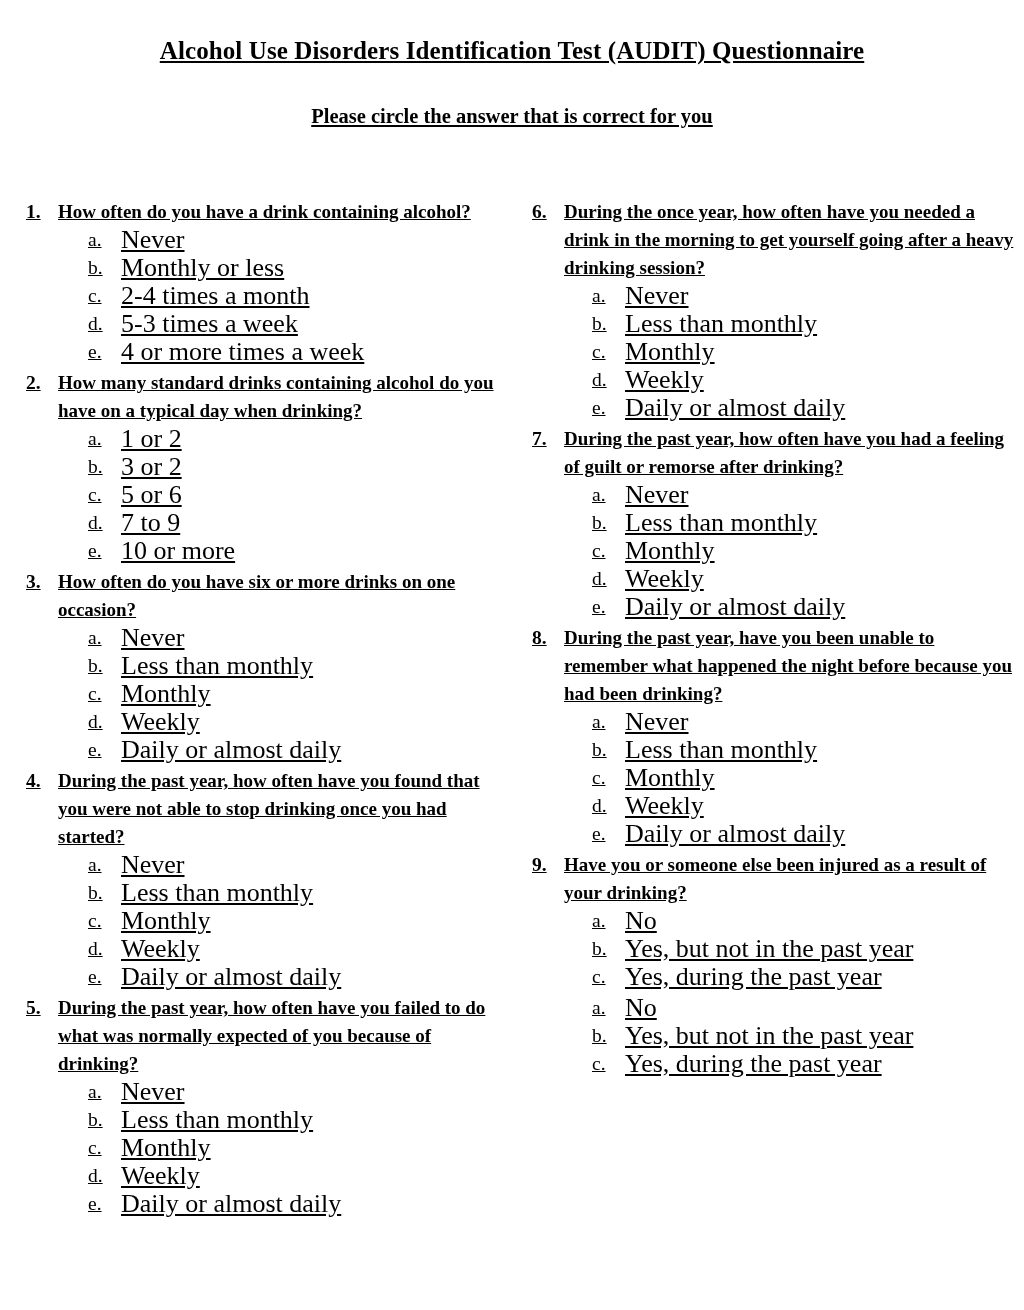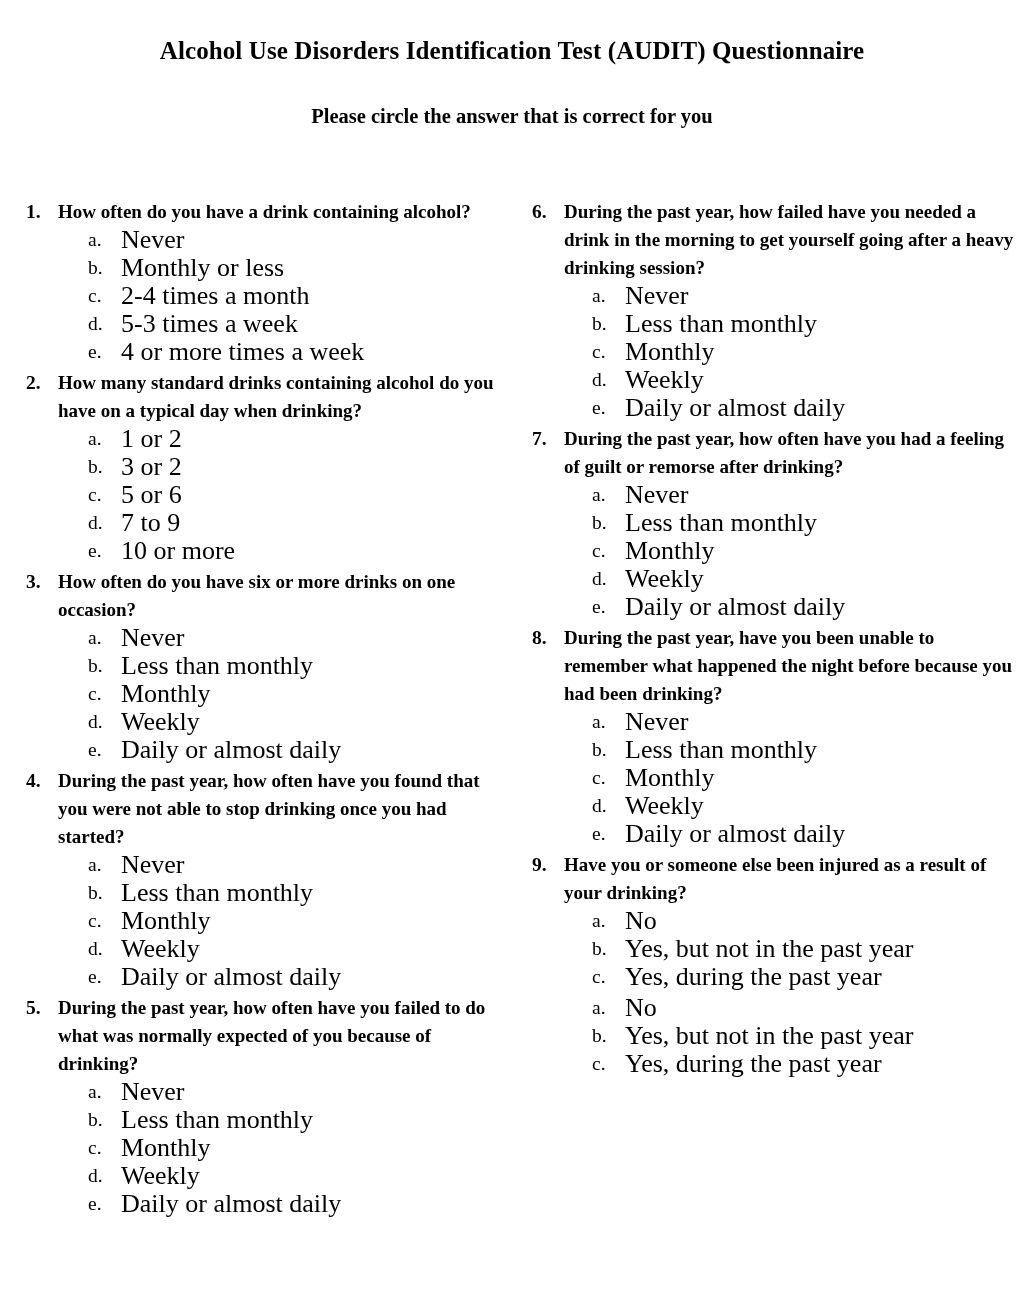--- a/index.html
+++ b/index.html
@@ -14,20 +14,21 @@
     font-family: "Liberation Serif", "DejaVu Serif", serif;
     color: #000000;
     overflow: hidden;
   }
 
   .page {
     position: relative;
     width: 1024px;
     height: 1310px;
     box-sizing: border-box;
+    text-decoration: underline;
   }
 
   
   .header {
     padding-top: 36px;
     text-align: center;
   }
   .doc-title {
     font-size: 25px;
     font-weight: bold;
@@ -268,21 +269,21 @@
               <span class="opt-letter">e.</span>
               <span class="opt-text">Daily or almost daily</span>
             </li>
           </ul>
         </div>
       </div>
     <div class="column column-right" id="col-right">
         <div class="question-block">
           <div class="question-row">
             <div class="q-number">6.</div>
-            <div class="q-text">During the past year, how failed have you needed a drink in the morning to get yourself going after a heavy drinking session?</div>
+            <div class="q-text">During the once year, how often have you needed a drink in the morning to get yourself going after a heavy drinking session?</div>
           </div>
           <ul class="options">
             <li class="option-row">
               <span class="opt-letter">a.</span>
               <span class="opt-text">Never</span>
             </li>
             <li class="option-row">
               <span class="opt-letter">b.</span>
               <span class="opt-text">Less than monthly</span>
             </li>

